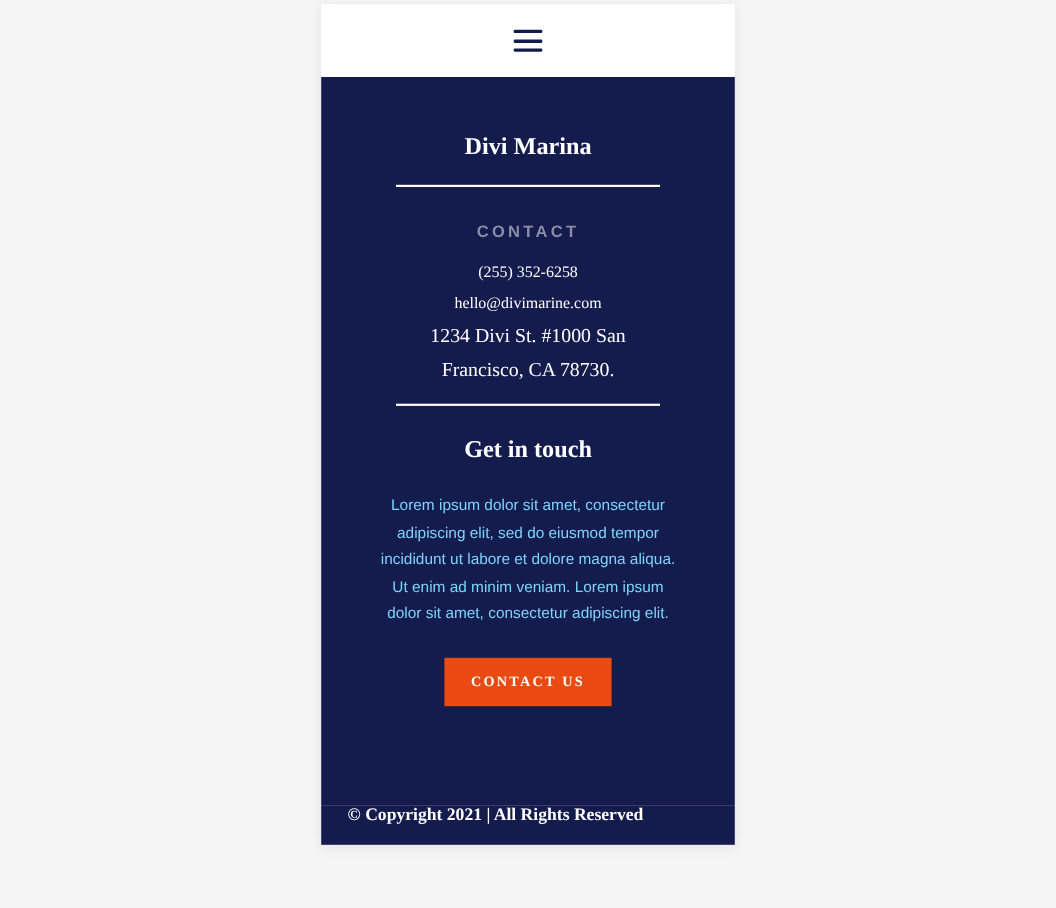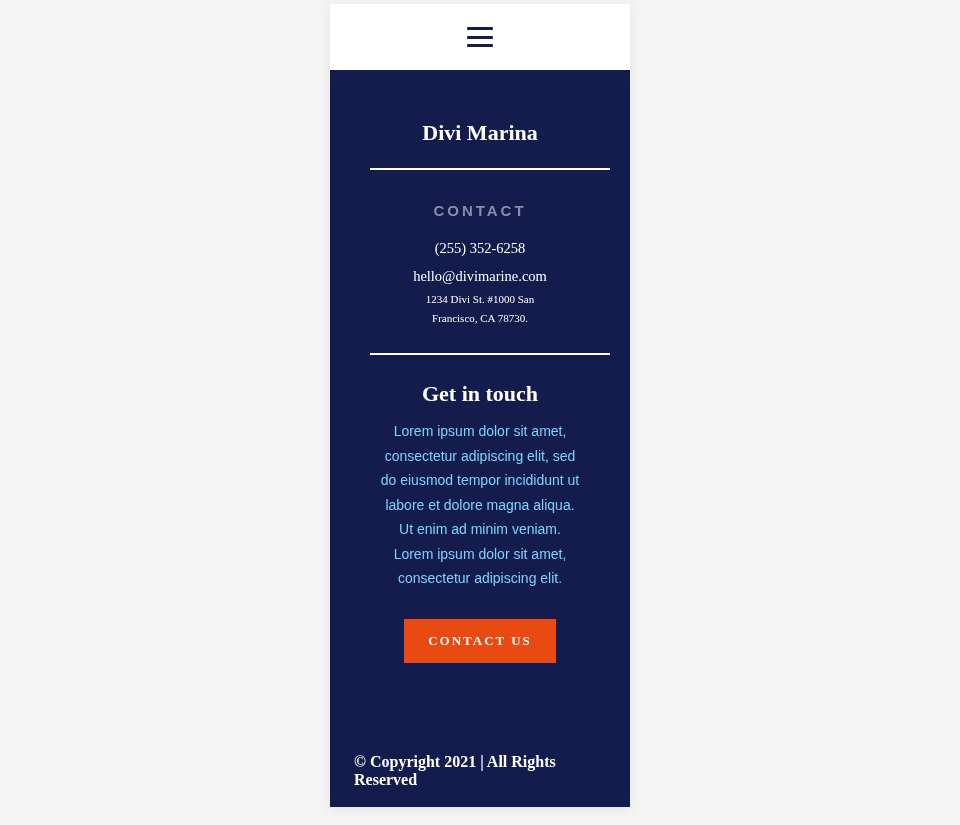--- a/index.html
+++ b/index.html
@@ -11,21 +11,21 @@
     font-family: Georgia, 'Times New Roman', serif;
     background: #f5f5f5;
     width: 960px;
     height: 825px;
     display: flex;
     justify-content: center;
     align-items: flex-start;
     padding-top: 4px;
   }
   .device {
-    width: 300px;
+    width: 376px;
     background: #fff;
     box-shadow: 0 2px 12px rgba(0,0,0,0.08);
   }
   .header {
     background: #fff;
     height: 66px;
     display: flex;
     align-items: center;
     justify-content: center;
   }
@@ -74,31 +74,31 @@
   .label-address {
     margin-top: 24px;
     margin-bottom: 14px;
   }
   .contact-line {
     font-size: 14.5px;
     color: #fff;
     line-height: 1.9;
   }
   .address-lines {
-    font-size: 11px;
+    font-size: 18px;
     color: #fff;
     line-height: 1.7;
-    margin-bottom: 26px;
+    margin-bottom: 16px;
   }
   .touch-title {
     font-size: 22px;
     font-weight: bold;
     color: #fff;
     margin-top: 26px;
-    margin-bottom: 12px;
+    margin-bottom: 26px;
   }
   .touch-text {
     font-family: Liberation Sans, sans-serif;
     font-size: 14px;
     color: #7dd3fc;
     line-height: 1.75;
     margin: 0 10px 28px 10px;
   }
   .contact-btn {
     display: inline-block;

